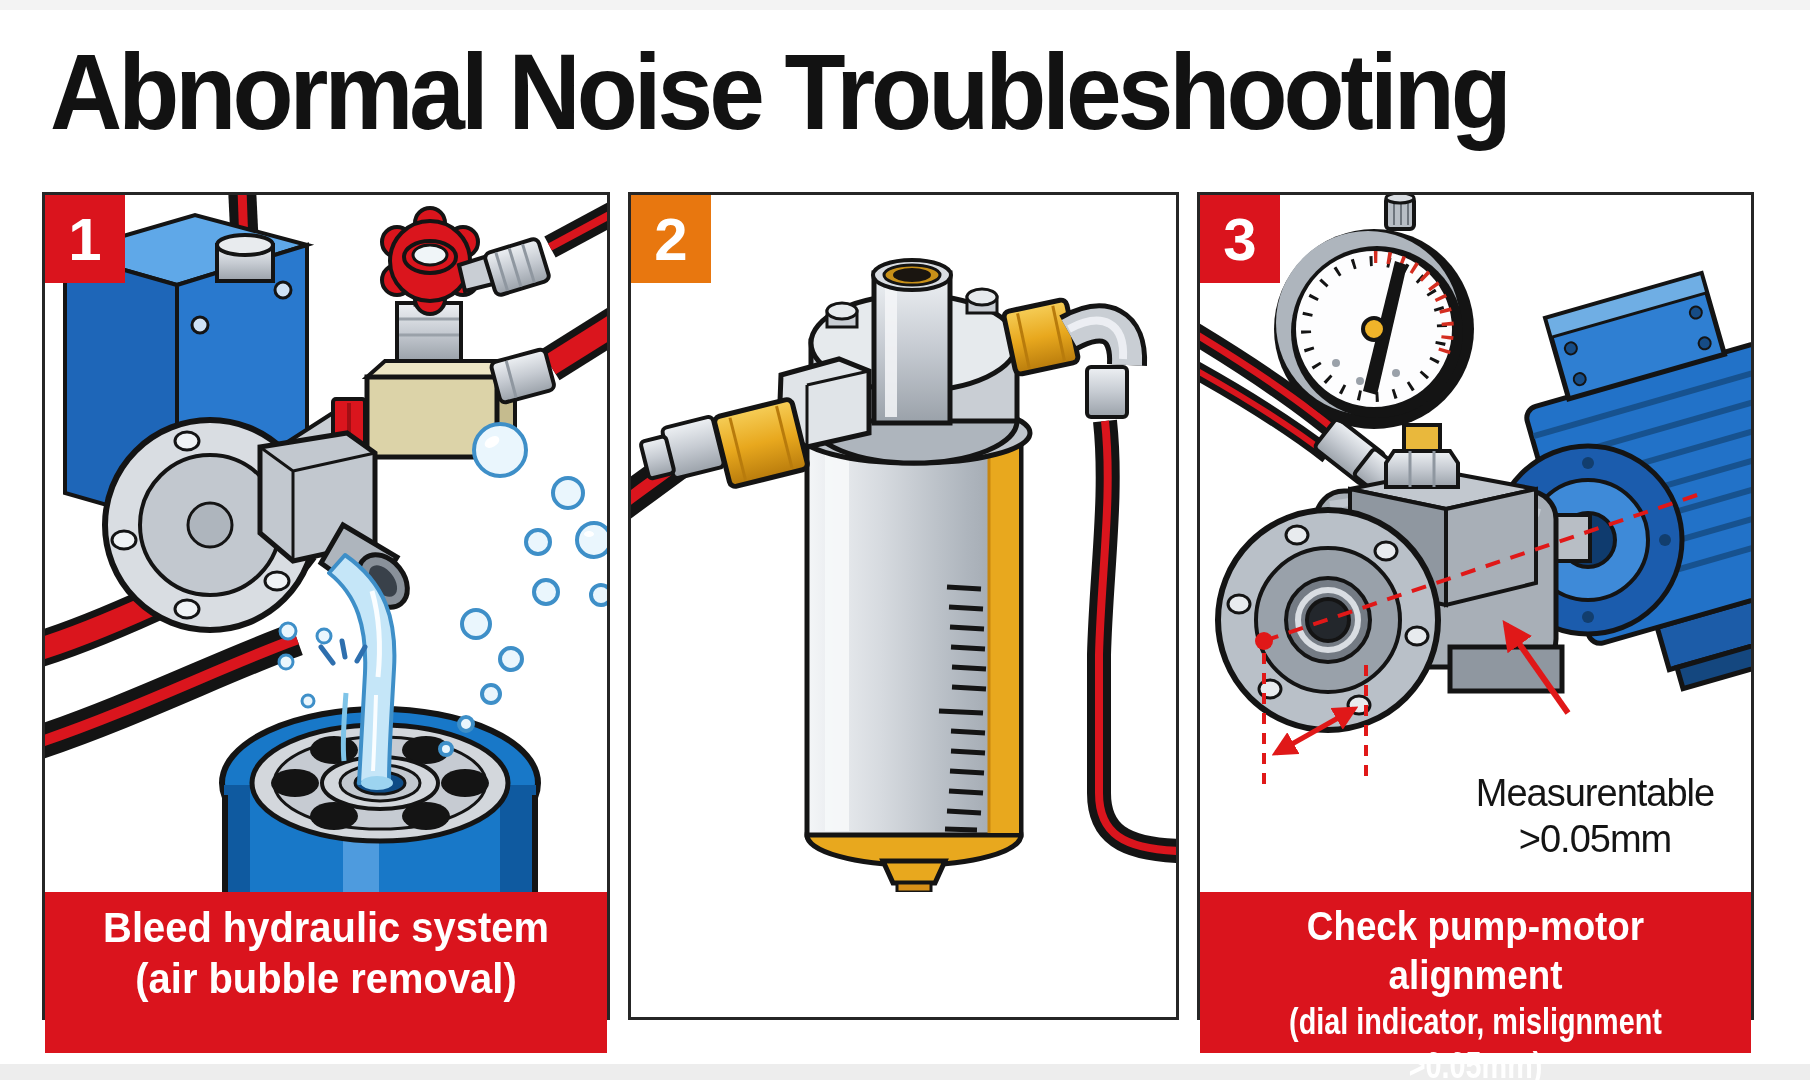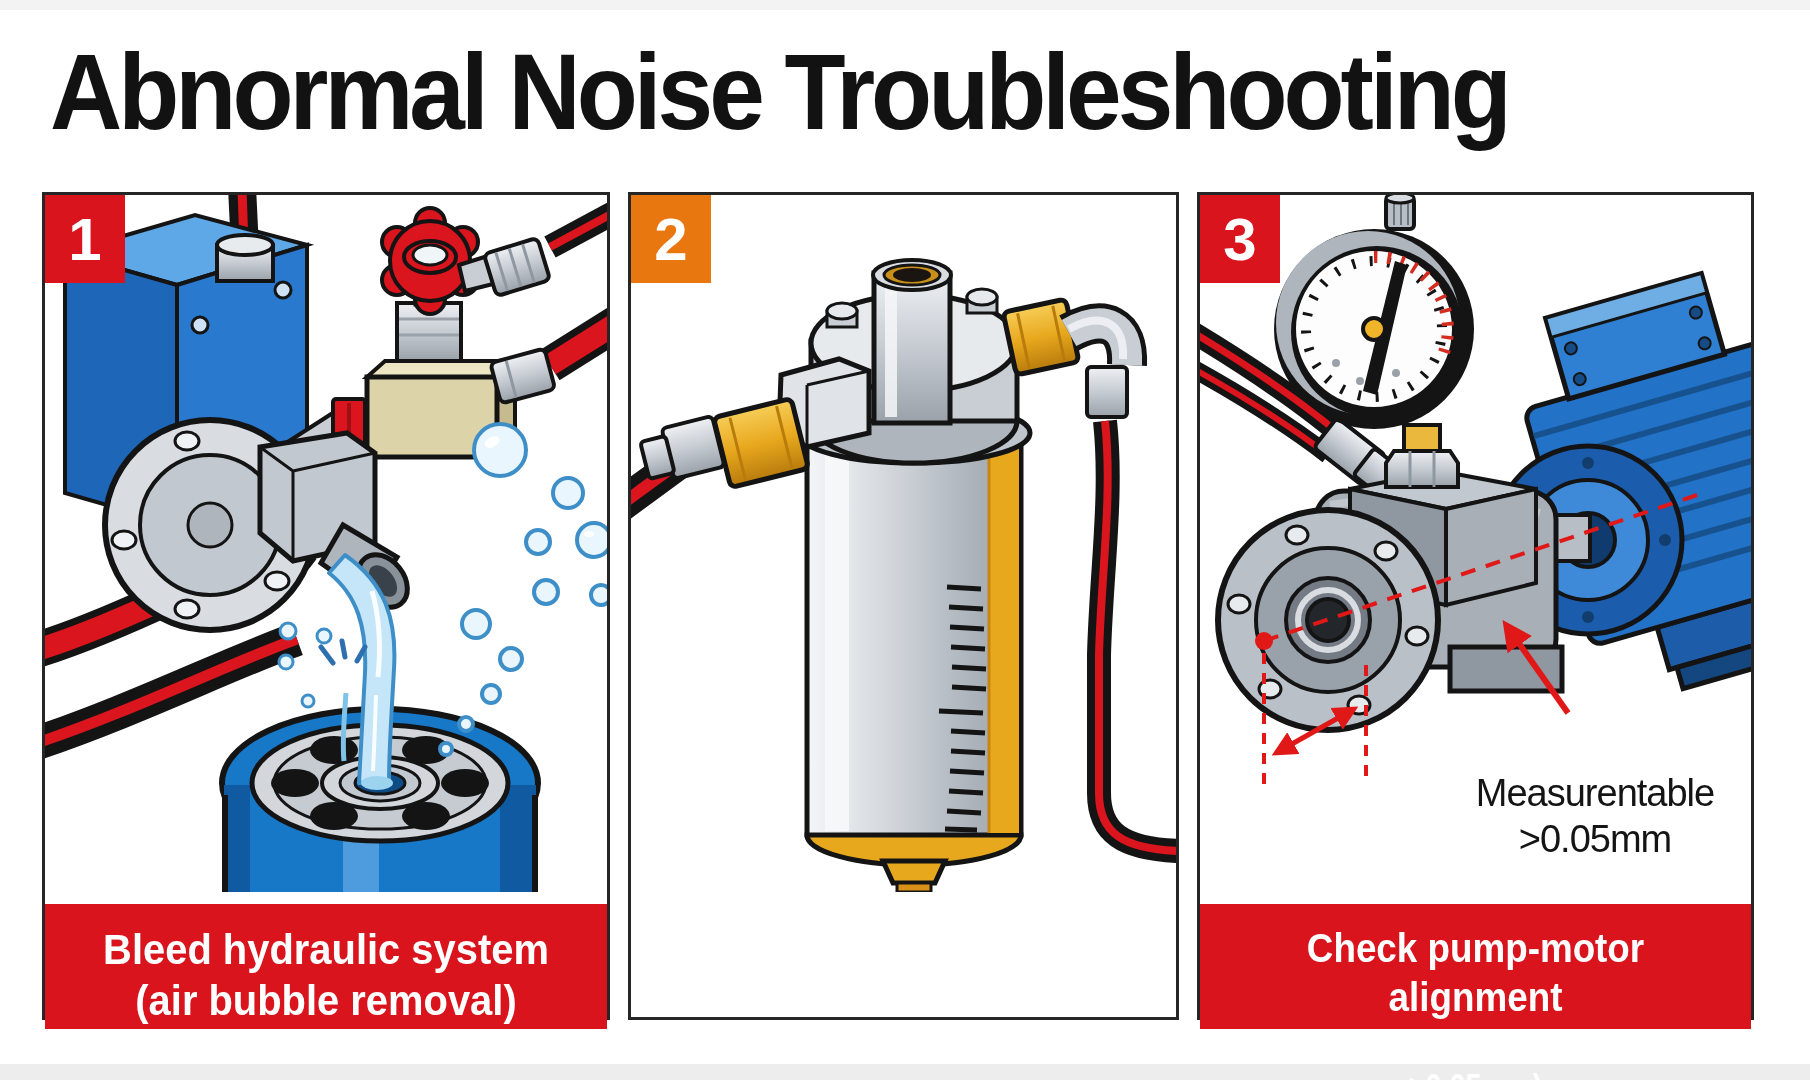--- a/index.html
+++ b/index.html
@@ -11,21 +11,21 @@
   .panel{position:absolute;top:192px;height:828px;border:3px solid #262626;background:#fff;box-sizing:border-box;}
   .panel-1{left:42px;width:568px;}
   .panel-2{left:628px;width:551px;}
   .panel-3{left:1197px;width:557px;}
   .art{position:relative;width:100%;height:697px;background:#fff;overflow:hidden;}
   .art svg{display:block;position:absolute;top:0;left:0;}
   .badge{position:absolute;top:0;left:0;width:80px;height:88px;color:#fff;font-size:60px;font-weight:bold;
     display:flex;align-items:center;justify-content:center;z-index:5;}
   .bg-red{background:#DA141D;}
   .bg-orange{background:#E8770F;}
-  .caption{height:125px;color:#fff;text-align:center;font-weight:bold;padding-top:20px;box-sizing:border-box;margin-top:12px;}
+  .caption{height:161px;color:#fff;text-align:center;font-weight:bold;padding-top:10px;box-sizing:border-box;}
   .caption .line{line-height:1.22;transform-origin:center;}
   .panel-1 .caption .line, .panel-2 .caption .line{font-size:42px;transform:scaleX(.95);}
   .panel-3 .caption .l1{font-size:40px;transform:scaleX(.92);}
   .panel-3 .caption .l2{font-size:36px;transform:scaleX(.80);}
   .annotation{position:absolute;left:240px;top:556px;width:310px;text-align:center;color:#141414;
     font-size:38px;line-height:1.2;letter-spacing:-1px;z-index:4;margin-top:20px;}
 </style>
 </head>
 <body>
 

